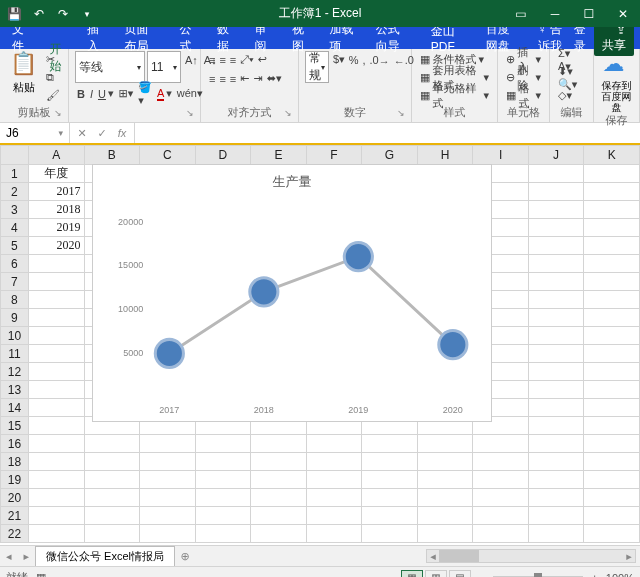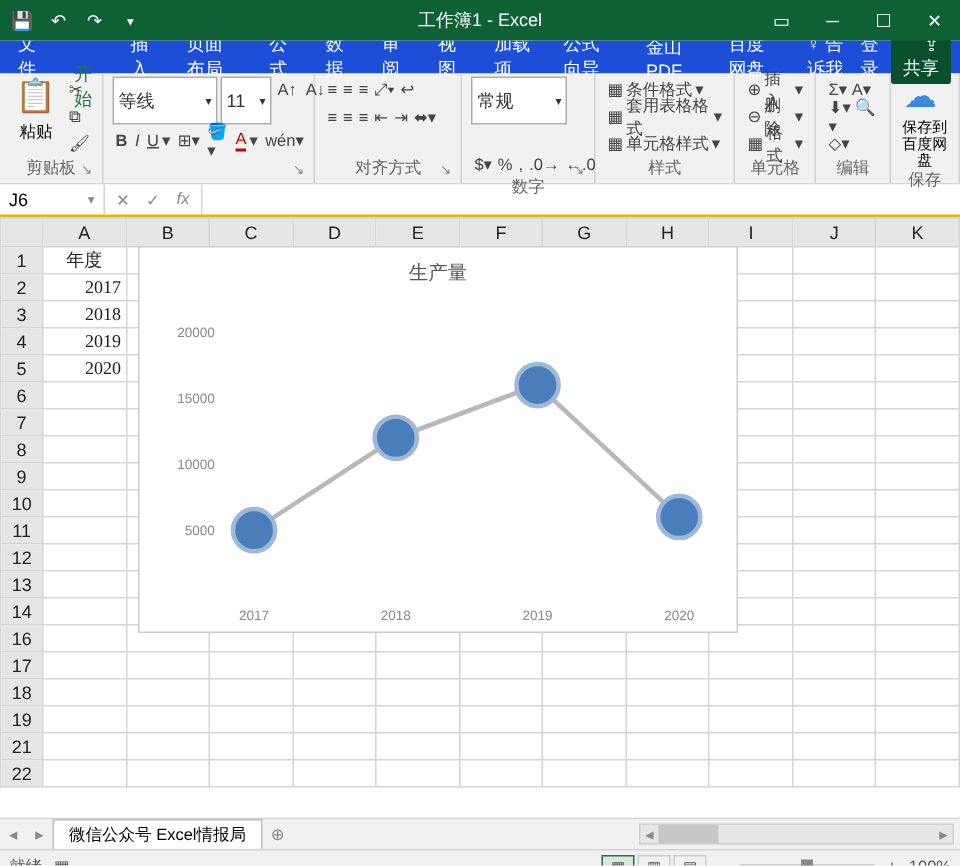--- a/index.html
+++ b/index.html
@@ -179,21 +179,21 @@
         <div class="ctl">⇤</div>
         <div class="ctl">⇥</div>
         <div class="ctl">⬌▾</div>
       </div>
     </div>
     <div class="group-label">对齐方式</div>
     <div class="mini-launcher">↘</div>
   </div>
 
   <div class="group" style="min-width:70px">
-    <div class="group-body" style="flex-direction:column; gap:18px">
+    <div class="group-body" style="gap:2px">
       <div class="selbox" style="width:64px">
           <span>常规</span>
           <span style="margin-left:auto;font-size:8px">▾</span>
         </div>
       <div style="display:flex">
         <div class="ctl">$▾</div>
         <div class="ctl">%</div>
         <div class="ctl">,</div>
         <div class="ctl">.0→</div>
         <div class="ctl">←.0</div>
@@ -467,63 +467,77 @@
           <td class="cell"></td>
           <td class="cell"></td>
           <td class="cell"></td>
           <td class="cell"></td>
           <td class="cell"></td>
           <td class="cell"></td>
           <td class="cell"></td>
           <td class="cell"></td>
         </tr>
         <tr>
+          <th class="rowh">15</th>
+          <td class="cell"></td>
+          <td class="cell"></td>
+          <td class="cell"></td>
+          <td class="cell"></td>
+          <td class="cell"></td>
+          <td class="cell"></td>
+          <td class="cell"></td>
+          <td class="cell"></td>
+          <td class="cell"></td>
+          <td class="cell"></td>
+          <td class="cell"></td>
+        </tr>
+        <tr>
           <th class="rowh">16</th>
           <td class="cell"></td>
           <td class="cell"></td>
           <td class="cell"></td>
           <td class="cell"></td>
           <td class="cell"></td>
           <td class="cell"></td>
           <td class="cell"></td>
           <td class="cell"></td>
           <td class="cell"></td>
           <td class="cell"></td>
           <td class="cell"></td>
         </tr>
         <tr>
-          <th class="rowh">17</th>
-          <td class="cell"></td>
-          <td class="cell"></td>
-          <td class="cell"></td>
-          <td class="cell"></td>
-          <td class="cell"></td>
-          <td class="cell"></td>
-          <td class="cell"></td>
-          <td class="cell"></td>
-          <td class="cell"></td>
-          <td class="cell"></td>
-          <td class="cell"></td>
-        </tr>
-        <tr>
           <th class="rowh">18</th>
           <td class="cell"></td>
           <td class="cell"></td>
           <td class="cell"></td>
           <td class="cell"></td>
           <td class="cell"></td>
           <td class="cell"></td>
           <td class="cell"></td>
           <td class="cell"></td>
           <td class="cell"></td>
           <td class="cell"></td>
           <td class="cell"></td>
         </tr>
         <tr>
           <th class="rowh">19</th>
+          <td class="cell"></td>
+          <td class="cell"></td>
+          <td class="cell"></td>
+          <td class="cell"></td>
+          <td class="cell"></td>
+          <td class="cell"></td>
+          <td class="cell"></td>
+          <td class="cell"></td>
+          <td class="cell"></td>
+          <td class="cell"></td>
+          <td class="cell"></td>
+        </tr>
+        <tr>
+          <th class="rowh">20</th>
           <td class="cell"></td>
           <td class="cell"></td>
           <td class="cell"></td>
           <td class="cell"></td>
           <td class="cell"></td>
           <td class="cell"></td>
           <td class="cell"></td>
           <td class="cell"></td>
           <td class="cell"></td>
           <td class="cell"></td>

